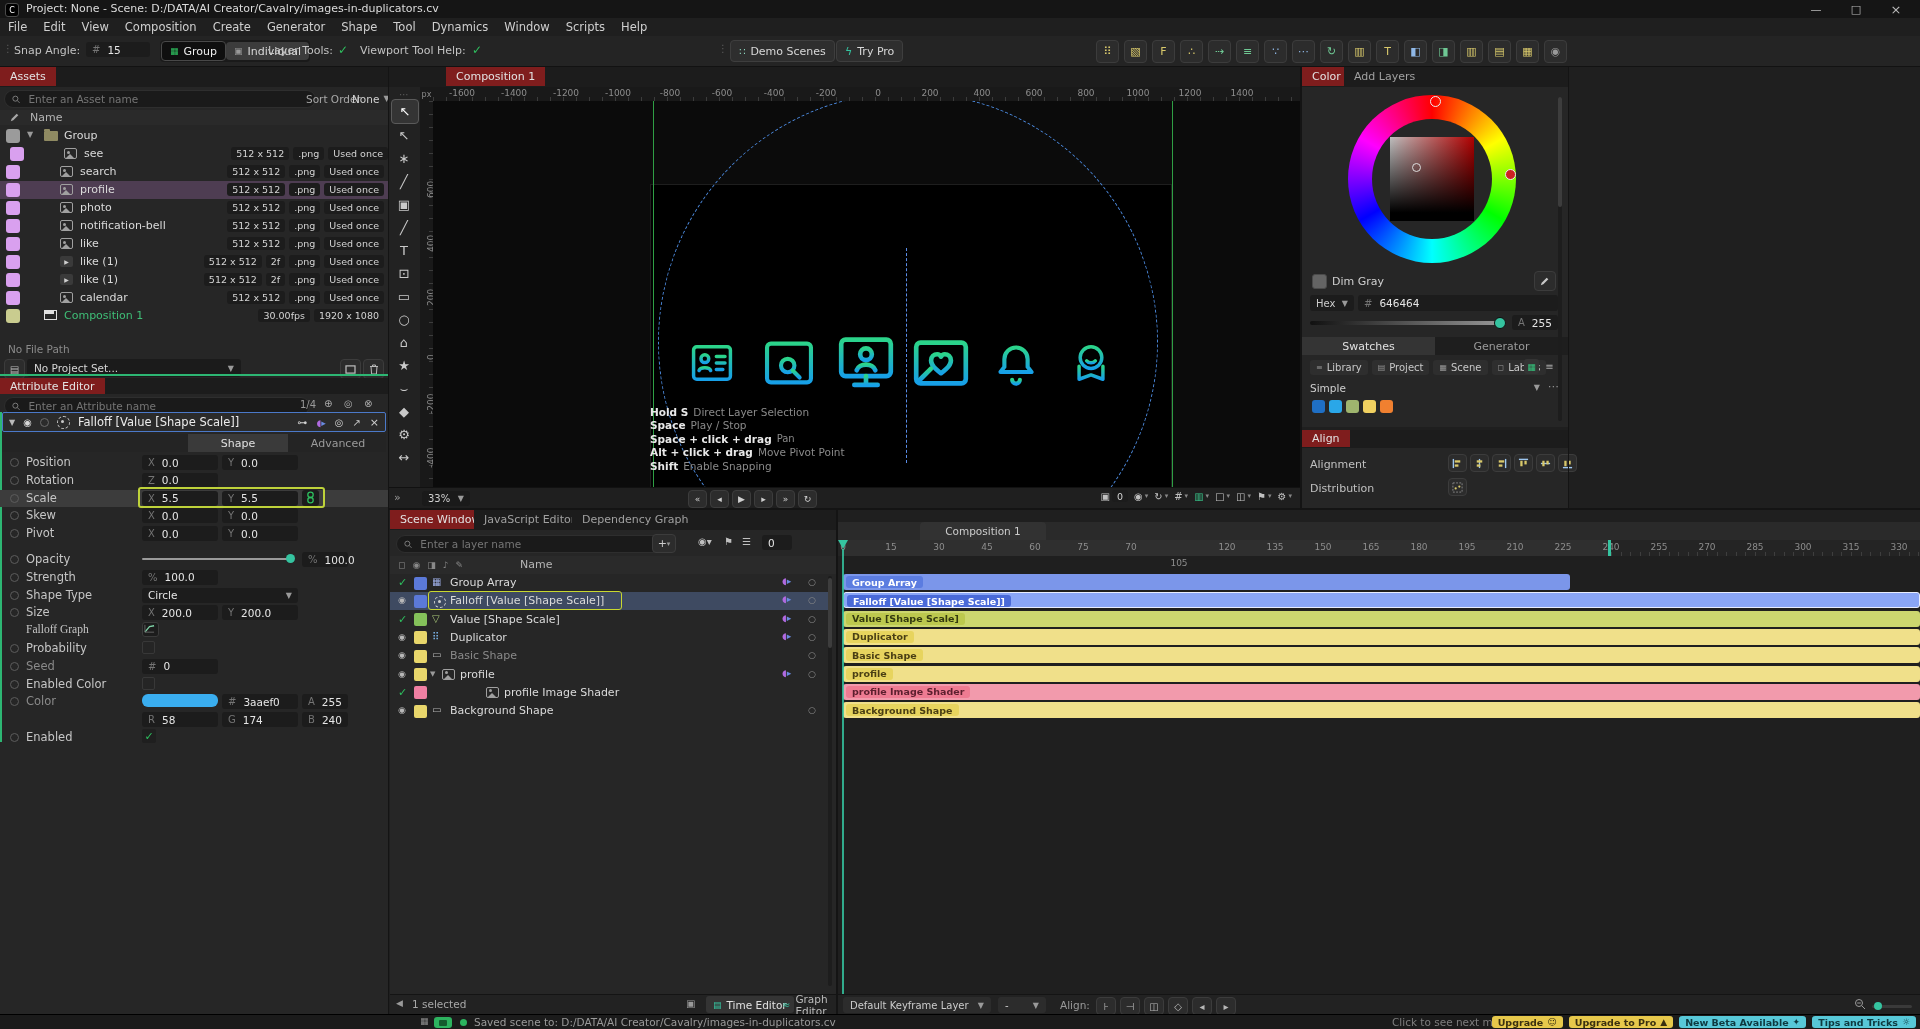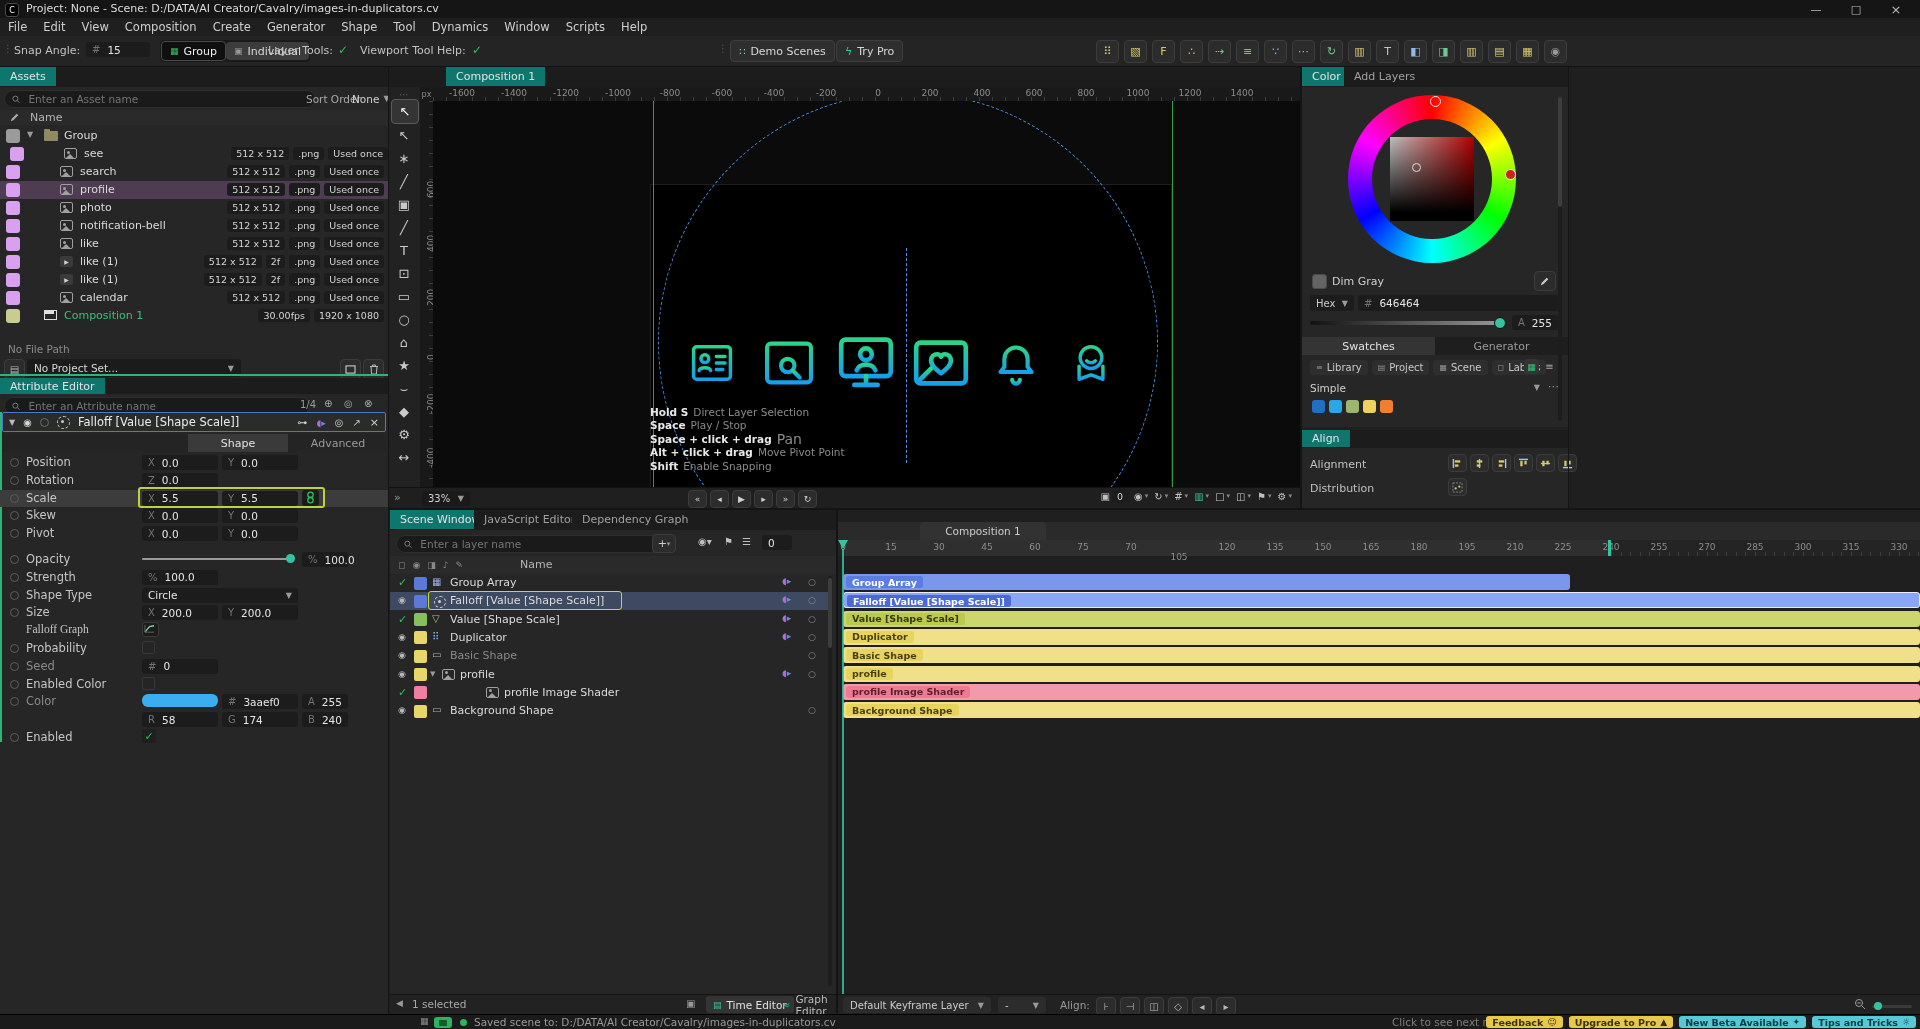--- a/index.html
+++ b/index.html
@@ -14,21 +14,21 @@
   .menu-item{padding:0 8px;height:18px;display:flex;align-items:center;color:#cfcfcf;font-size:11.5px}
   #toolbar{left:0;top:36px;width:1920px;height:30px;background:#242424;border-bottom:1px solid #121212}
   .tbtn{background:#2e2e2e;border:1px solid #3e3e3e;border-radius:4px;height:20px;display:flex;align-items:center;padding:0 8px;gap:5px;color:#d8d8d8}
   .iconbtn{background:#2c2c2c;border:1px solid #3c3c3c;border-radius:4px;width:21px;height:21px;display:flex;align-items:center;justify-content:center;font-size:11px}
   .grip{color:#5a5a5a;font-size:10px;letter-spacing:-1px}
   
   .search{background:#1a1a1a;border:1px solid #2e2e2e;border-radius:9px;height:16px;display:flex;align-items:center;padding:0 7px;gap:6px}
   .search input{background:transparent;border:0;outline:0;color:#bbb;font-size:10.5px;font-family:inherit;width:100%}
   .search input::placeholder{color:#757575}
   .tab{height:19px;display:flex;align-items:center;padding:0 10px;background:#1c1c1c;color:#a0a0a0;font-size:11px}
-  .tab.on{background:#0f766e;color:#e2e2e2}
+  .tab.on{background:#7f1d1d;color:#e2e2e2}
   .chip2{background:#1c1c1c;border-radius:3px;height:13px;display:flex;align-items:center;padding:0 5px;font-size:9.5px;color:#d4d4d4;white-space:nowrap}
   .fld{position:absolute;background:#1c1c1c;border-radius:3px;height:15px;display:flex;align-items:center;padding:0 6px;box-sizing:border-box;font-size:10.5px;color:#e6e6e6;white-space:nowrap}
   .fld .pfx{color:#747474;margin-right:7px;font-size:10px}
   .caret{color:#9a9a9a;font-size:8px;margin-left:auto}
   .check{color:#2ec05f;font-weight:bold;font-size:12px}
   .vr{width:1px;background:#141414;position:absolute}
   .hr{height:1px;background:#141414;position:absolute}
   
   .attr-label{position:absolute;left:26px;top:1px;font-size:11.5px;color:#c6c6c6;white-space:nowrap}
   .socket{position:absolute;left:10px;top:4px;width:7px;height:7px;border:1px solid #5c5c5c;border-radius:50%}
@@ -608,21 +608,21 @@
           <div class="flex" style="gap: 5px; height: 13.5px; display: flex;">
             <span style="color: rgb(232, 232, 232); font-weight: bold; font-size: 10.5px;">Hold S</span>
             <span style="color: rgb(138, 138, 138); font-size: 10.5px;">Direct Layer Selection</span>
           </div>
           <div class="flex" style="gap: 5px; height: 13.5px; display: flex;">
             <span style="color: rgb(232, 232, 232); font-weight: bold; font-size: 10.5px;">Space</span>
             <span style="color: rgb(138, 138, 138); font-size: 10.5px;">Play / Stop</span>
           </div>
           <div class="flex" style="gap: 5px; height: 13.5px; display: flex;">
             <span style="color: rgb(232, 232, 232); font-weight: bold; font-size: 10.5px;">Space + click + drag</span>
-            <span style="color: rgb(138, 138, 138); font-size: 14px;">Pan</span>
+            <span style="color: rgb(138, 138, 138); font-size: 10px;">Pan</span>
           </div>
           <div class="flex" style="gap: 5px; height: 13.5px; display: flex;">
             <span style="color: rgb(232, 232, 232); font-weight: bold; font-size: 10.5px;">Alt + click + drag</span>
             <span style="color: rgb(138, 138, 138); font-size: 10.5px;">Move Pivot Point</span>
           </div>
           <div class="flex" style="gap: 5px; height: 13.5px; display: flex;">
             <span style="color: rgb(232, 232, 232); font-weight: bold; font-size: 10.5px;">Shift</span>
             <span style="color: rgb(138, 138, 138); font-size: 10.5px;">Enable Snapping</span>
           </div>
         </div>
@@ -953,21 +953,21 @@
     <div class="abs" style="left:0;top:30px;width:1082px;height:16px;background:#242424;background-image:repeating-linear-gradient(to right,#3e3e3e 0 1px,transparent 1px 9.6px);background-size:100% 4px;background-position:5px 12px;background-repeat:no-repeat">
       <div class="abs" style="left:5px;top:0;width:768px;height:16px;background:#2f2f2f"></div>
       <div id="tl-ruler">
           <div class="rlabel" style="left: 5px; top: 2px;">0</div>
           <div class="rlabel" style="left: 53px; top: 2px;">15</div>
           <div class="rlabel" style="left: 101px; top: 2px;">30</div>
           <div class="rlabel" style="left: 149px; top: 2px;">45</div>
           <div class="rlabel" style="left: 197px; top: 2px;">60</div>
           <div class="rlabel" style="left: 245px; top: 2px;">75</div>
           <div class="rlabel" style="left: 293px; top: 2px;">70</div>
-          <div class="rlabel" style="left: 341px; top: 12px;">105</div>
+          <div class="rlabel" style="left: 341px; top: 18px;">105</div>
           <div class="rlabel" style="left: 389px; top: 2px;">120</div>
           <div class="rlabel" style="left: 437px; top: 2px;">135</div>
           <div class="rlabel" style="left: 485px; top: 2px;">150</div>
           <div class="rlabel" style="left: 533px; top: 2px;">165</div>
           <div class="rlabel" style="left: 581px; top: 2px;">180</div>
           <div class="rlabel" style="left: 629px; top: 2px;">195</div>
           <div class="rlabel" style="left: 677px; top: 2px;">210</div>
           <div class="rlabel" style="left: 725px; top: 2px;">225</div>
           <div class="rlabel" style="left: 773px; top: 2px;">240</div>
           <div class="rlabel" style="left: 821px; top: 2px;">255</div>
@@ -1033,21 +1033,21 @@
   <div class="abs flex" style="left:0;top:1014px;width:1920px;height:15px;background:#1b1b1b;border-top:1px solid #000">
     <span class="abs" style="left:420px;top:1px;color:#8a8a8a;font-size:9px">▦</span>
     <span class="abs" style="left:434px;top:2px;width:18px;height:11px;background:#2db35f;border-radius:3px">
         <span style="position:absolute;left:5px;top:2.5px;width:8px;height:6px;background:#145c2e;border-radius:1px"></span>
       </span>
     <span class="abs" style="left:460px;top:4px;width:7px;height:7px;background:#2db35f;border-radius:50%"></span>
     <span class="abs" style="left:474px;top:1px;color:#9a9a9a;font-size:10.5px">Saved scene to: D:/DATA/AI Creator/Cavalry/images-in-duplicators.cv</span>
     <span class="abs" style="left:1392px;top:1px;color:#7d7d7d;font-size:10.5px">Click to see next message</span>
     <span id="status-chips" class="abs flex" style="right:4px;top:1px;gap:6px">
         <div class="statchip" style="background: rgb(231, 200, 75); color: rgb(58, 48, 16); display: inline-flex;">
-          <span>Feedback</span>
+          <span>Upgrade</span>
           <span style="font-size: 9px;">☺</span>
         </div>
         <div class="statchip" style="background: rgb(231, 200, 75); color: rgb(58, 48, 16); display: inline-flex;">
           <span>Upgrade to Pro</span>
           <span style="font-size: 9px;">▲</span>
         </div>
         <div class="statchip" style="background: rgb(87, 200, 216); color: rgb(14, 58, 64); display: inline-flex;">
           <span>New Beta Available</span>
           <span style="font-size: 9px;">✦</span>
         </div>

